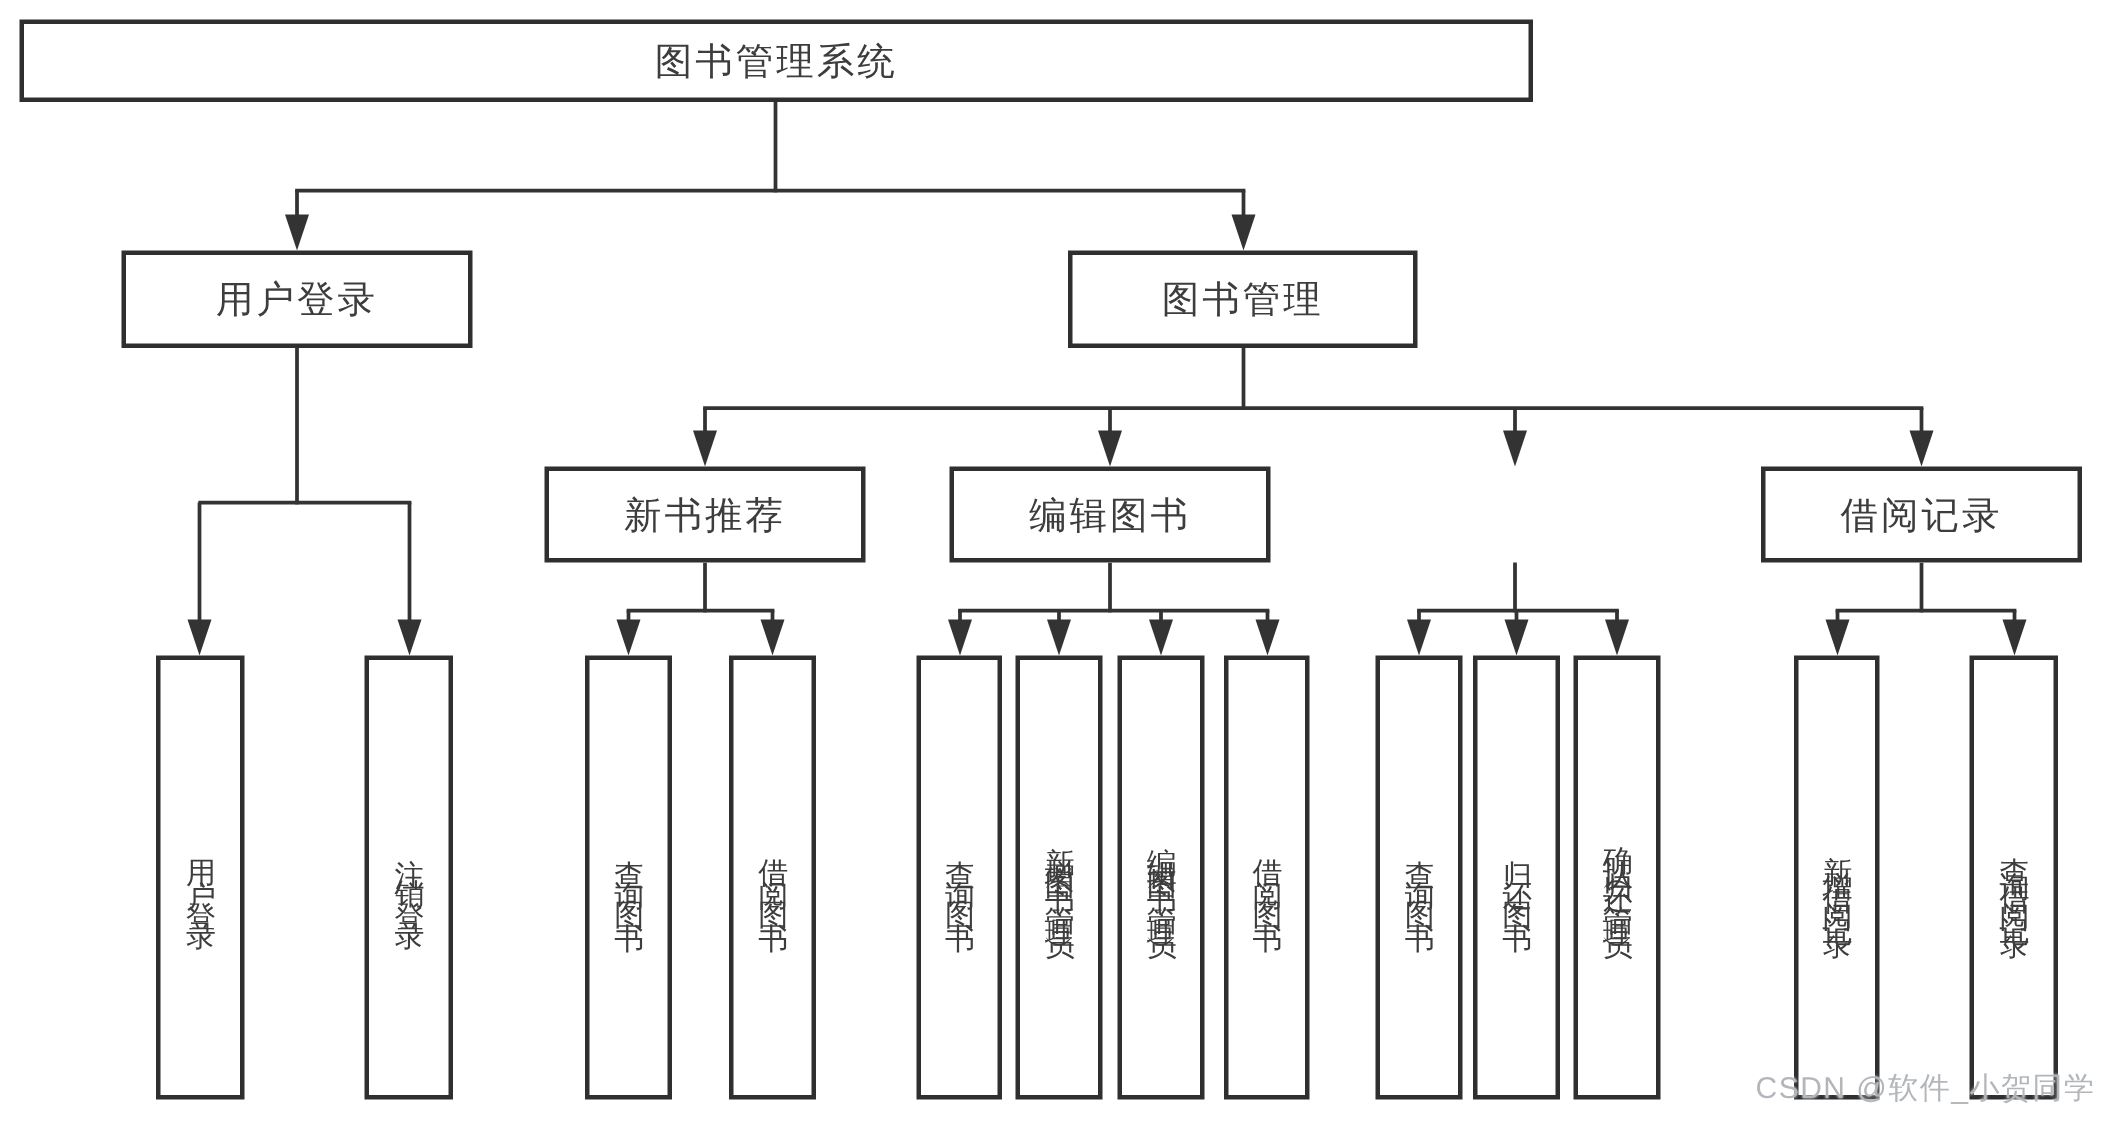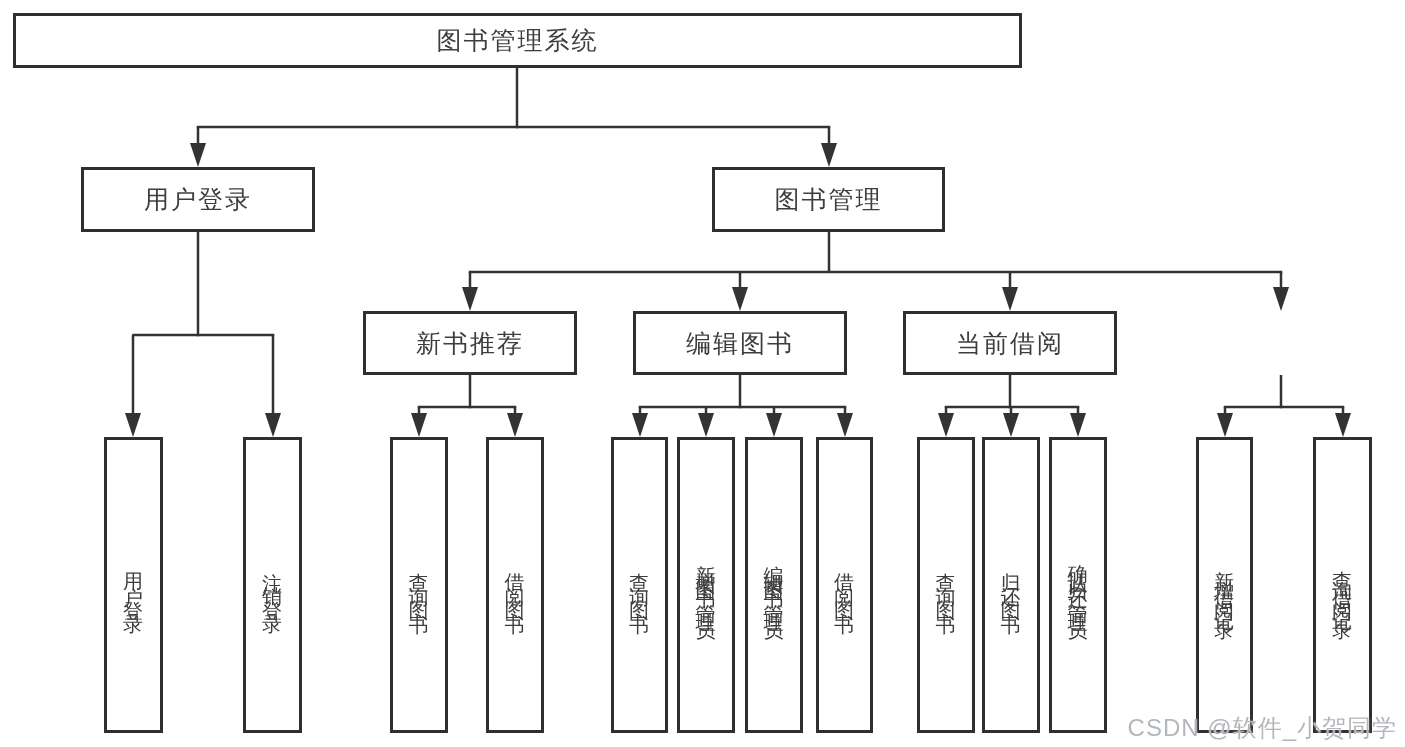--- a/index.html
+++ b/index.html
@@ -47,21 +47,21 @@
     font-size:20px;
     letter-spacing:14px;
     line-height:1;
     white-space:nowrap;
   }
   .leaf.mid span{letter-spacing:10px;}
   .leaf.tight span{letter-spacing:8px;}
   #watermark{
     position:absolute;
     right:8px;top:712px;
-    font-size:24px;
+    font-size:20px;
     color:var(--watermark);
     letter-spacing:1px;
     text-shadow:0 0 2px #ffffff;
     pointer-events:none;
   }
 </style>
 </head>
 <body>
 
 <div id="stage">
@@ -138,22 +138,22 @@
   <div class="node" style="left:363px;top:311px;width:214px;height:64px;">
     <span>新书推荐</span>
   </div>
 
   <div class="node" style="left:712px;top:167px;width:233px;height:65px;">
     <span>图书管理</span>
   </div>
   <div class="node" style="left:633px;top:311px;width:214px;height:64px;">
     <span>编辑图书</span>
   </div>
-  <div class="node" style="left:903px;top:311px;width:214px;height:64px;">
-    <span>当前借阅</span>
+  <div class="node" style="left:1174px;top:311px;width:214px;height:64px;">
+    <span>借阅记录</span>
   </div>
 
   <div class="leaf" style="left:104px;width:59px;">
     <span>用户登录</span>
   </div>
   <div class="leaf" style="left:243px;width:59px;">
     <span>注销登录</span>
   </div>
 
   <div class="leaf" style="left:390px;width:58px;">

